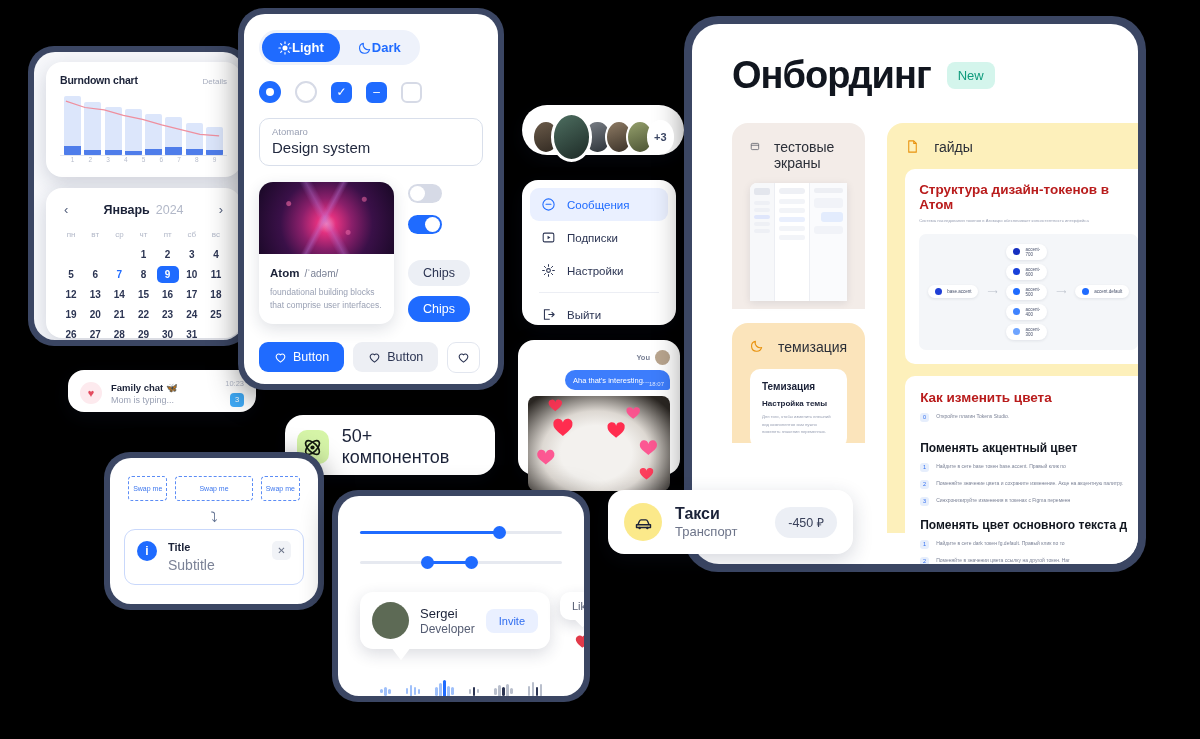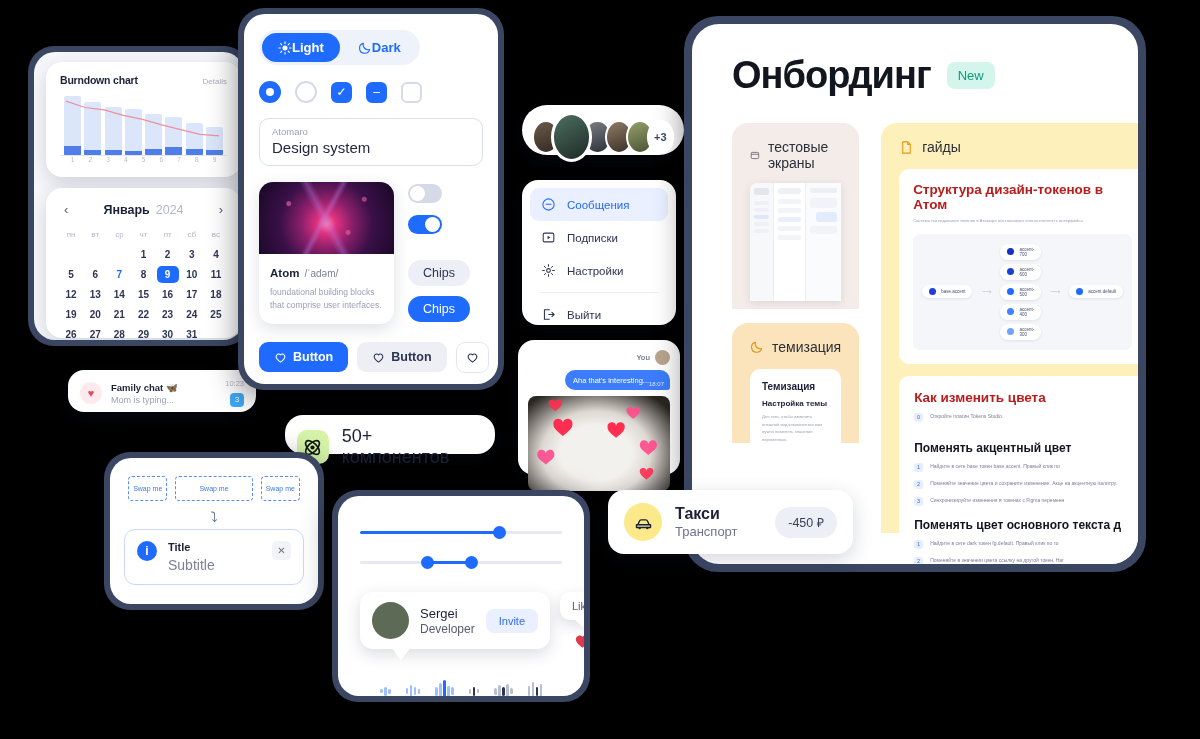--- a/index.html
+++ b/index.html
@@ -90,21 +90,21 @@
   .tg { width:34px; height:19px; border-radius:11px; background:#d6dae6; position:relative; }
   .tg:after { content:""; position:absolute; top:2px; left:2px; width:15px; height:15px; border-radius:50%; background:#fff; }
   .tg.on { background:#1f6bff; }
   .tg.on:after { left:17px; }
 
   .chip { display:inline-block; padding:6px 15px; border-radius:16px; font-size:12.5px;
           background:#eceff5; color:#2c3553; }
   .chip.on { background:#1f6bff; color:#fff; }
 
   .btn { display:inline-flex; align-items:center; gap:6px; padding:8px 15px; border-radius:9px;
-         font-size:12.5px; font-weight:700; }
+         font-size:12.5px; font-weight:400; }
   .btn.pri { background:#1f6bff; color:#fff; }
   .btn.sec { background:#edeff4; color:#2c3553; }
   .btn.ico { padding:8px 9px; border:1.5px solid #e2e6ef; color:#2c3553; background:#fff; border-radius:9px; }
 
   
   .avrow { display:flex; align-items:center; padding:7px 10px; }
   .av { width:34px; height:34px; border-radius:50%; margin-left:-7px; border:2.5px solid #fff; background-size:cover; }
   .av:first-child { margin-left:0; }
   .av.big { width:50px; height:50px; z-index:5; border-width:3px; }
   .avmore { width:34px; height:34px; border-radius:50%; background:#fff; margin-left:-7px;
@@ -173,21 +173,21 @@
   .ob-h { display:flex; align-items:center; gap:16px; }
   .ob-t { font-size:38px; font-weight:700; color:#11161f; letter-spacing:-1px; }
   .ob-badge { background:#d4f5ec; color:#0f9b7c; font-size:13px; border-radius:8px; padding:6px 11px; }
   .ob-cols { display:flex; gap:22px; margin-top:26px; }
   .ob-left { width:190px; }
   .ob-right { flex:1; }
   .pane { border-radius:16px 16px 0 0; padding:16px 18px 0; }
   .pane.beige { background:#f3ece8; }
   .pane.yellow { background:#fdf0bb; }
   .pane.cream { background:#fbe4bb; }
-  .pane-t { display:flex; align-items:center; gap:8px; font-size:14px; color:#2b2f38; }
+  .pane-t { display:flex; align-items:flex-start; gap:14px; font-size:14px; color:#2b2f38; }
   .sheet { background:#fff; border-radius:10px; margin-top:14px; padding:12px; }
   .sh-t { font-size:10px; font-weight:700; color:#1b2238; }
   .sh-p { font-size:4.2px; color:#9aa1b4; line-height:1.8; margin-top:5px; }
   .doc-h { font-size:13.5px; font-weight:700; color:#b91c1c; }
   .doc-h2 { font-size:12px; font-weight:700; color:#11161f; }
   .doc-li { display:flex; gap:7px; align-items:flex-start; margin-top:7px; }
   .doc-n { width:9px; height:9px; border-radius:3px; background:#e6eefc; color:#2f6df0;
            font-size:5.5px; display:flex; align-items:center; justify-content:center; flex:none; margin-top:1px; }
   .doc-tx { font-size:5px; color:#7b8296; line-height:1.7; }
   .tok { display:flex; align-items:center; gap:5px; background:#fff; border-radius:8px; padding:3px 7px;
@@ -485,21 +485,21 @@
           </g>
           <g fill="#ff2d4f" opacity=".9">
             <path d="M120 88c-4-3-7-6-7-8a3.3 3.3 0 0 1 7-1.3 3.3 3.3 0 0 1 7 1.3c0 2-3 5-7 8z"></path>
             <path d="M24 16c-4-3-7-6-7-8a3.2 3.2 0 0 1 7-1.2A3.2 3.2 0 0 1 31 8c0 2-3 5-7 8z"></path>
           </g>
         </svg>
       </div>
     </div>
   </div>
 
-  <div class="card" style="left:285px; top:415px; width:210px; height:39px; border-radius:18px;">
+  <div class="card" style="left:285px; top:415px; width:210px; height:60px; border-radius:18px;">
     <div class="cmp">
       <div class="cmp-ic">
         <svg width="21" height="21" viewBox="0 0 24 24">
           <circle cx="12" cy="12" r="2.4" fill="#12180f"></circle>
           <ellipse cx="12" cy="12" rx="10" ry="5" fill="none" stroke="#12180f" stroke-width="1.9" transform="rotate(45 12 12)"></ellipse>
           <ellipse cx="12" cy="12" rx="10" ry="5" fill="none" stroke="#12180f" stroke-width="1.9" transform="rotate(-45 12 12)"></ellipse>
         </svg>
       </div>
       <div class="cmp-t">50+ компонентов</div>
     </div>

